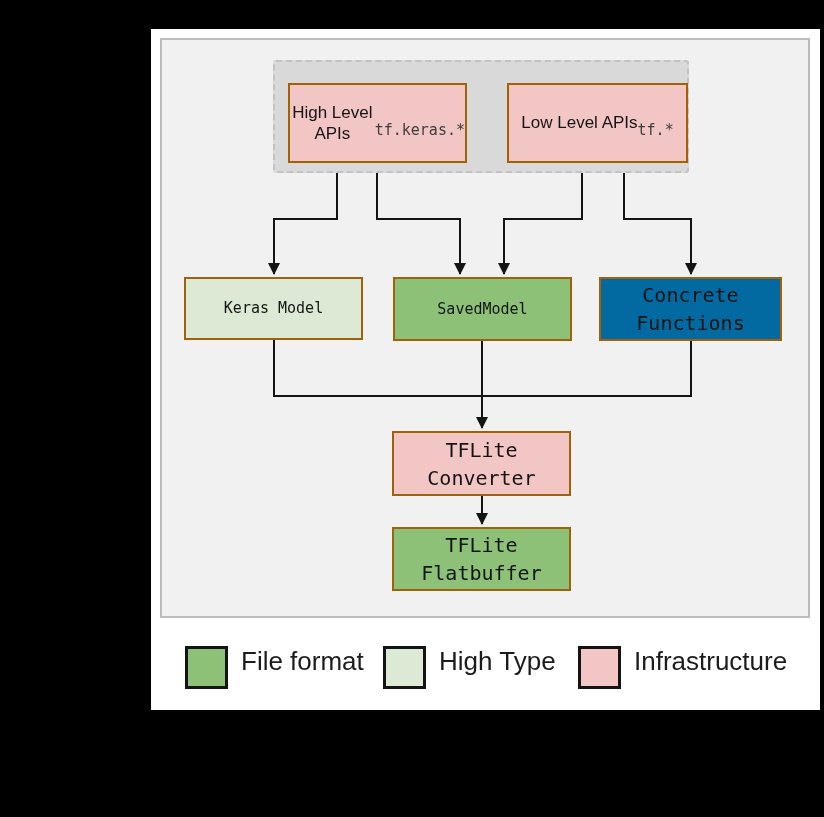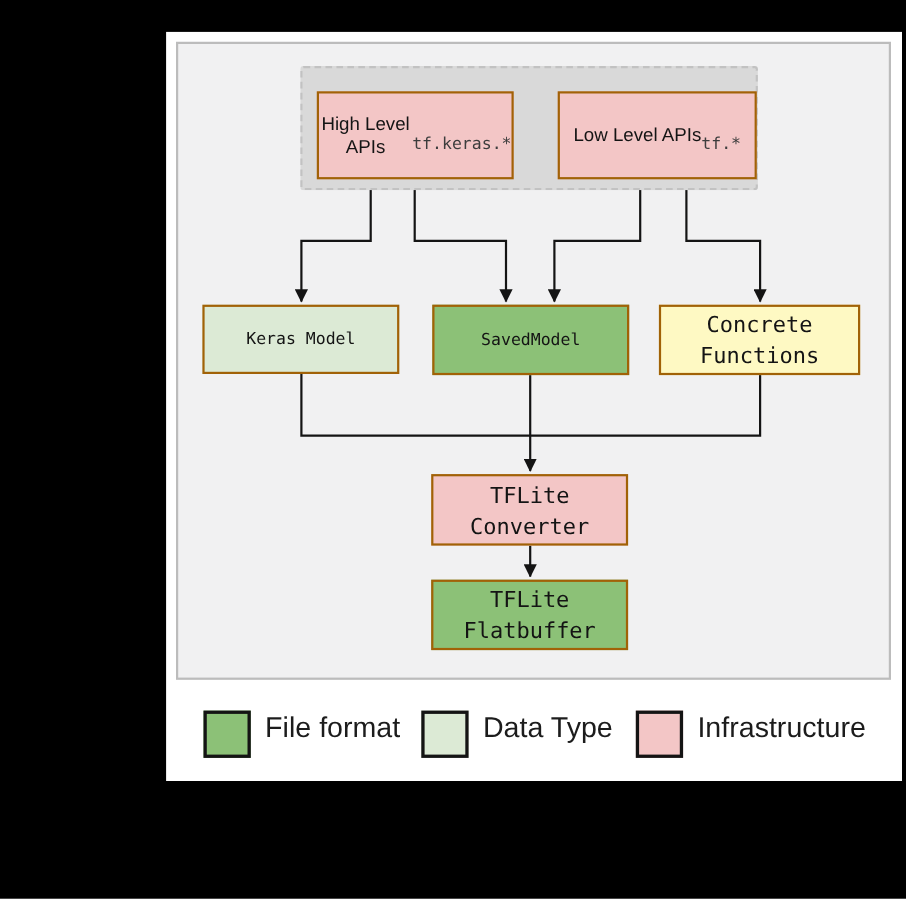--- a/index.html
+++ b/index.html
@@ -81,21 +81,21 @@
     </div>
 
     <div class="node n-keras" style="background-color: rgb(220, 234, 213);">
       <div class="mono-label">Keras Model</div>
     </div>
 
     <div class="node n-saved" style="background-color: rgb(140, 193, 119);">
       <div class="mono-label">SavedModel</div>
     </div>
 
-    <div class="node n-concrete" style="background-color: #fef9c3;">
+    <div class="node n-concrete" style="background-color: #0369a1;">
       <div class="mono-label small">Concrete
 Functions</div>
     </div>
 
     <div class="node n-converter" style="background-color: rgb(243, 198, 198);">
       <div class="mono-label small">TFLite
 Converter</div>
     </div>
 
     <div class="node n-flatbuffer" style="background-color: rgb(140, 193, 119);">
@@ -105,21 +105,21 @@
 
   </div>
 
   <div class="legend-item li-1">
     <div class="swatch" style="background-color: rgb(140, 193, 119);"></div>
     <div class="legend-label">File format</div>
   </div>
 
   <div class="legend-item li-2">
     <div class="swatch" style="background-color: rgb(220, 234, 213);"></div>
-    <div class="legend-label">Data Type</div>
+    <div class="legend-label">High Type</div>
   </div>
 
   <div class="legend-item li-3">
     <div class="swatch" style="background-color: rgb(243, 198, 198);"></div>
     <div class="legend-label">Infrastructure</div>
   </div>
 
 </div>
 
 </body></html>

